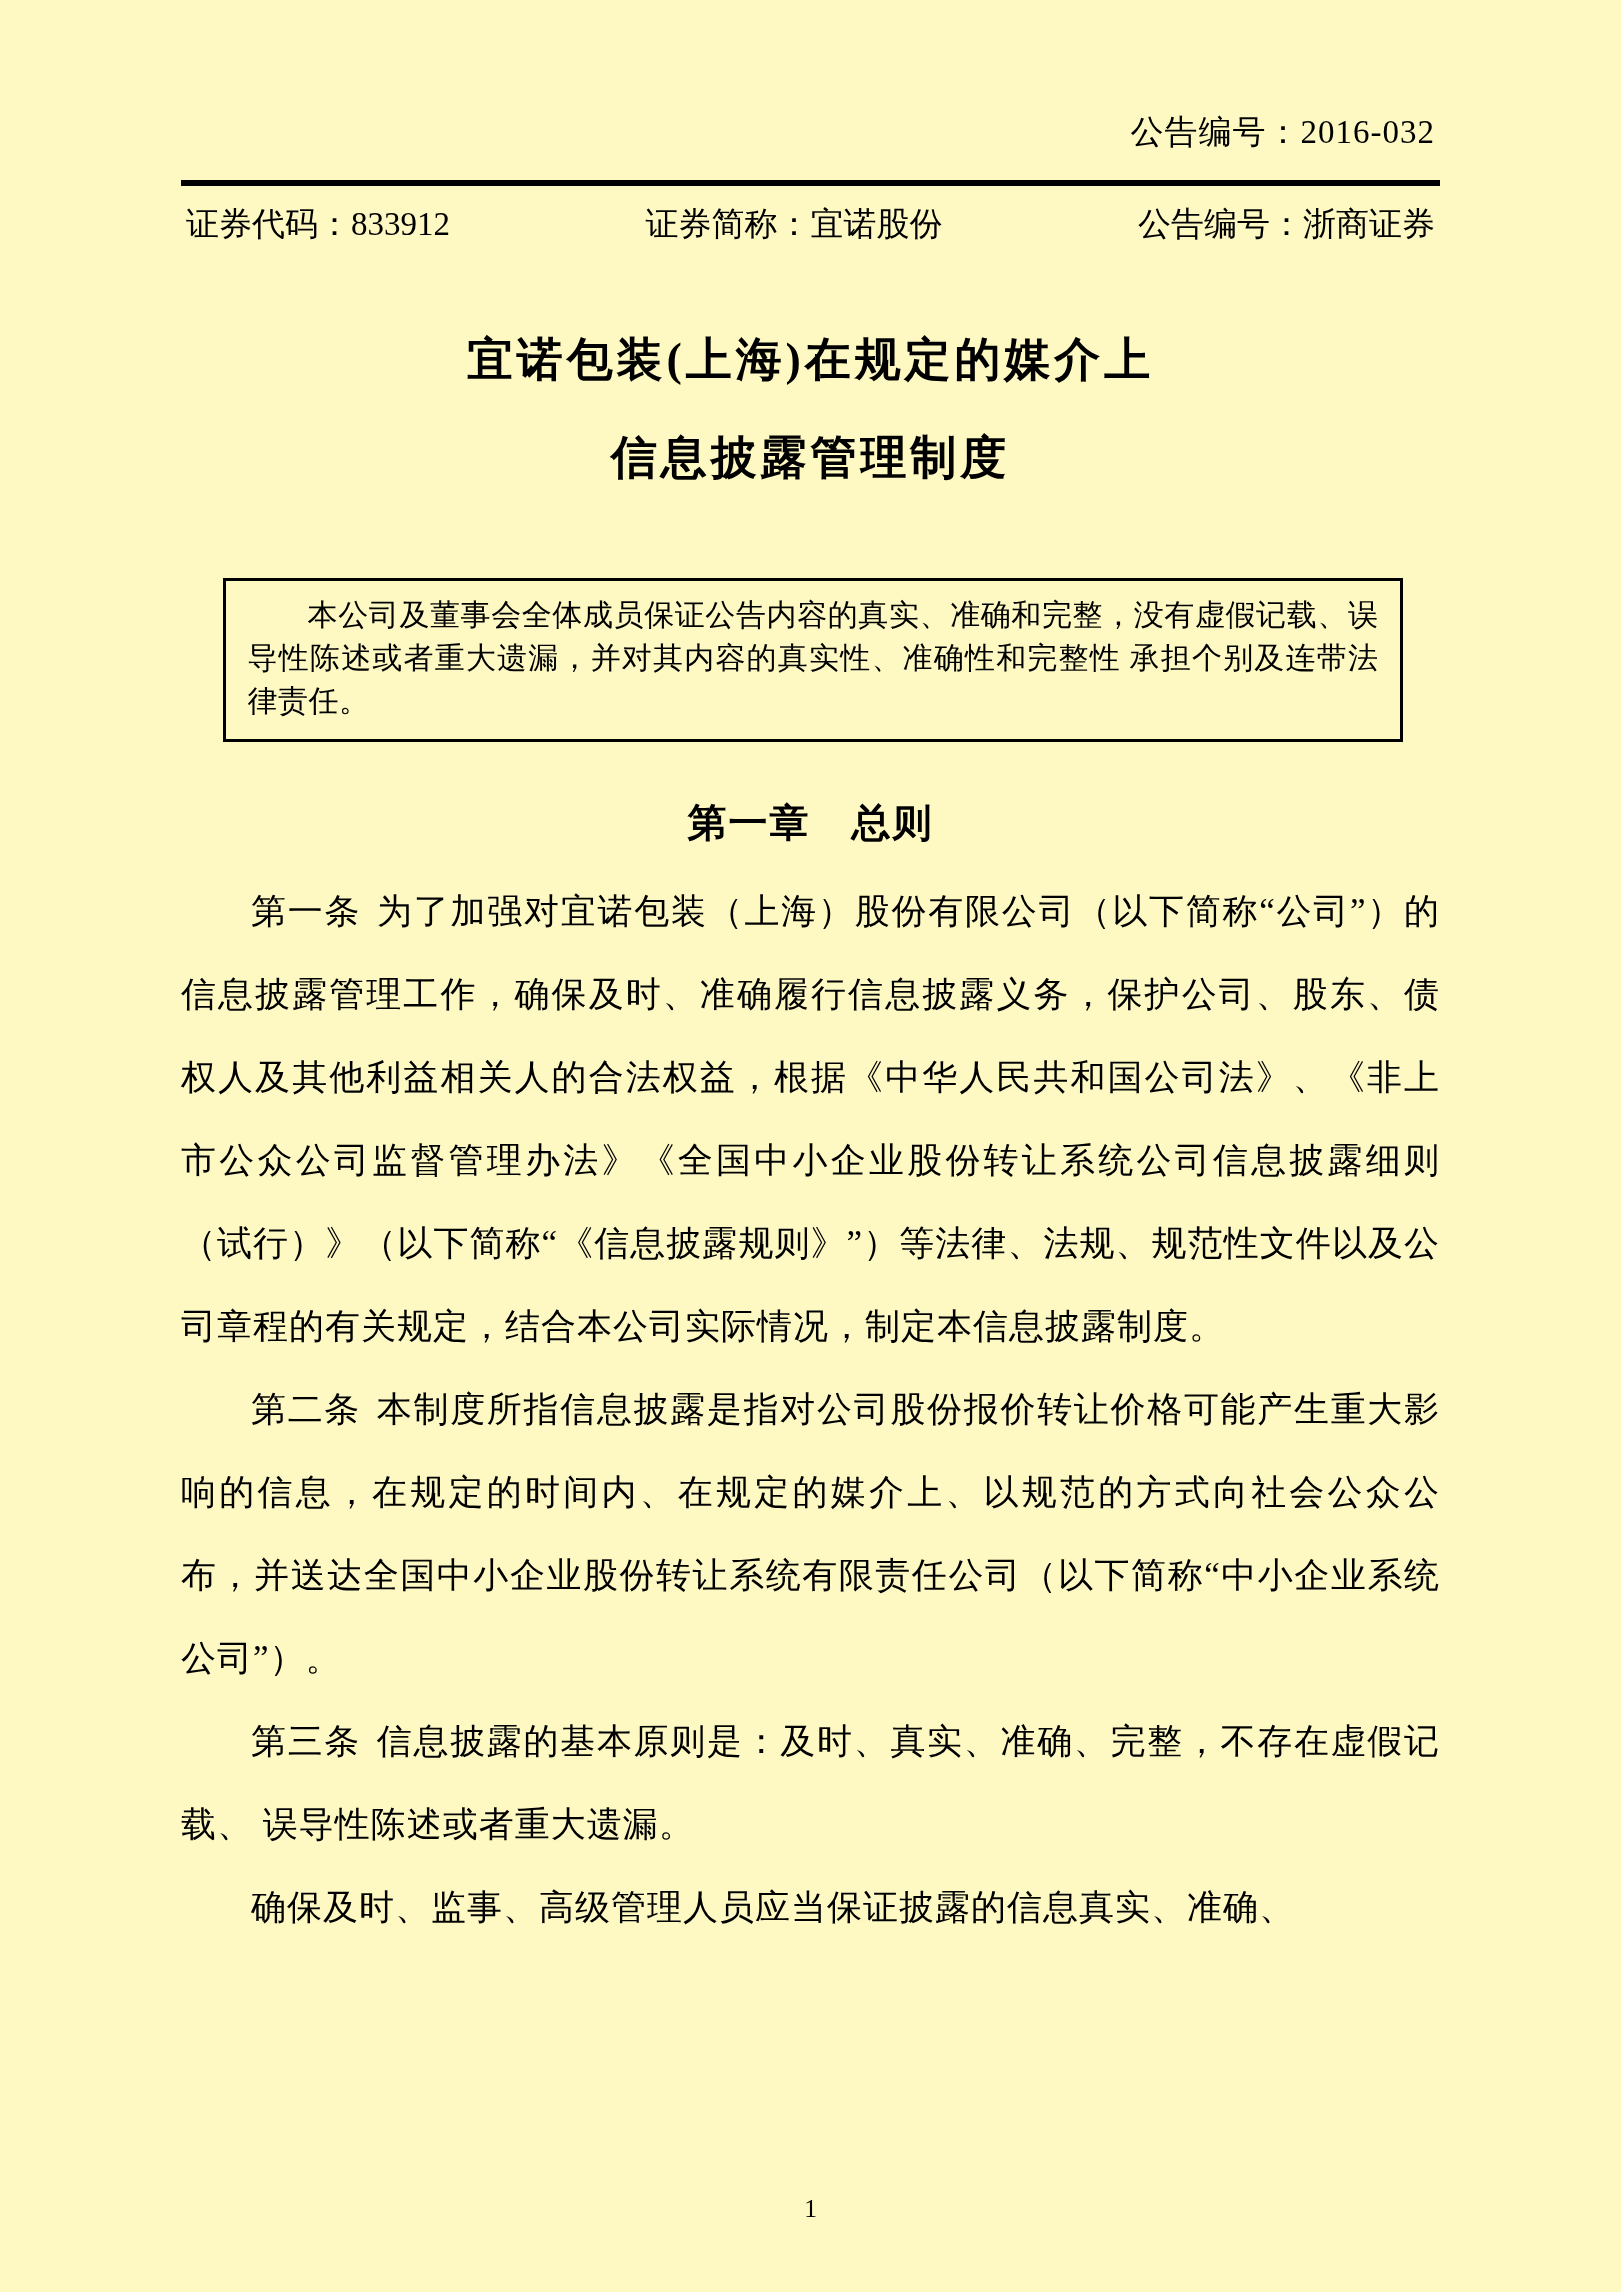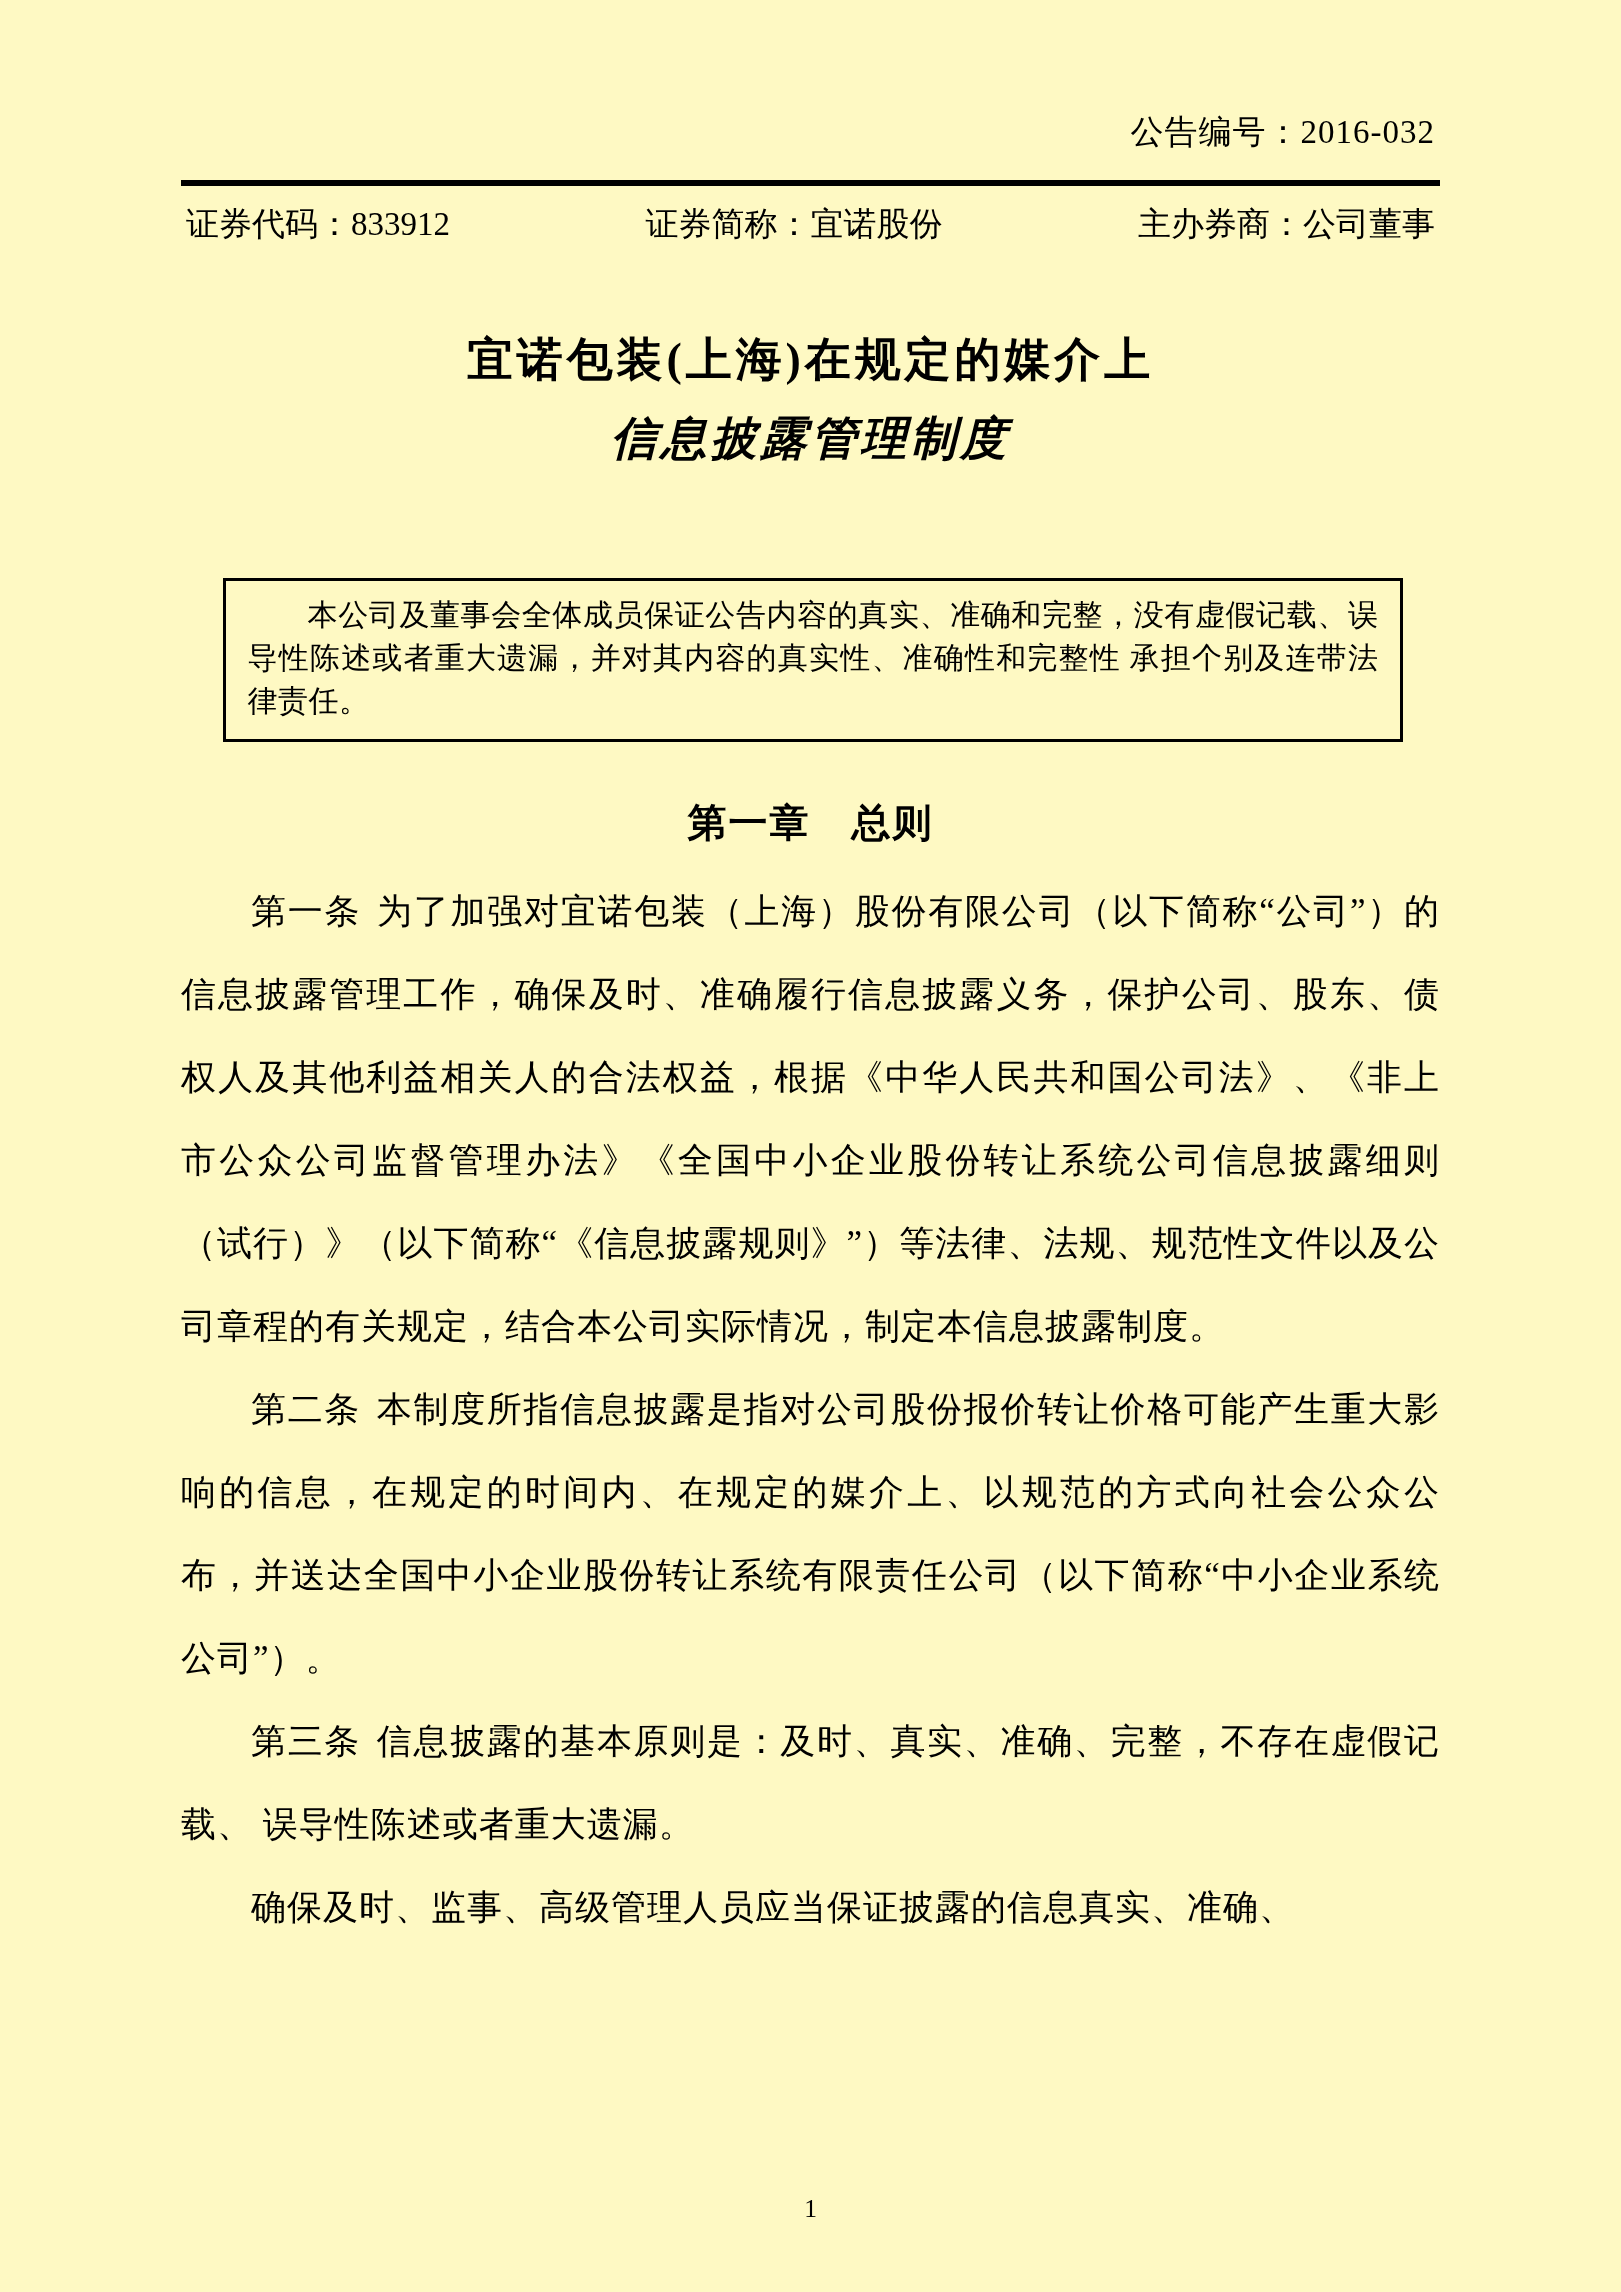--- a/index.html
+++ b/index.html
@@ -47,21 +47,21 @@
     position: absolute;
     left: 0;
     width: 100%;
     text-align: center;
     font-size: 46px;
     font-weight: 700;
     letter-spacing: 3.9px;
     margin: 0;
   }
   .doc-title.line1 { top: 329px; }
-  .doc-title.line2 { top: 408px; font-style: italic; }
+  .doc-title.line2 { top: 427px; }
   .disclaimer-box {
     position: absolute;
     top: 578px;
     left: 223px;
     width: 1180px;
     box-sizing: border-box;
     border: 3.9px solid #000000;
     padding: 11.8px 21.6px 17.6px 21.6px;
   }
   .disclaimer-box p {
@@ -115,21 +115,21 @@
 
 <div class="page">
 
   <div class="announce-no">公告编号：2016-032</div>
 
   <div class="header-rule"></div>
 
   <div class="sec-header">
     <span>证券代码：833912</span>
     <span>证券简称：宜诺股份</span>
-    <span>主办券商：公司董事</span>
+    <span>公告编号：浙商证券</span>
   </div>
 
   <h1 class="doc-title line1">宜诺包装(上海)在规定的媒介上</h1>
 
   <h1 class="doc-title line2">信息披露管理制度</h1>
 
   <div class="disclaimer-box">
     <p>本公司及董事会全体成员保证公告内容的真实、准确和完整，没有虚假记载、误导性陈述或者重大遗漏，并对其内容的真实性、准确性和完整性 承担个别及连带法律责任。</p>
   </div>
 

